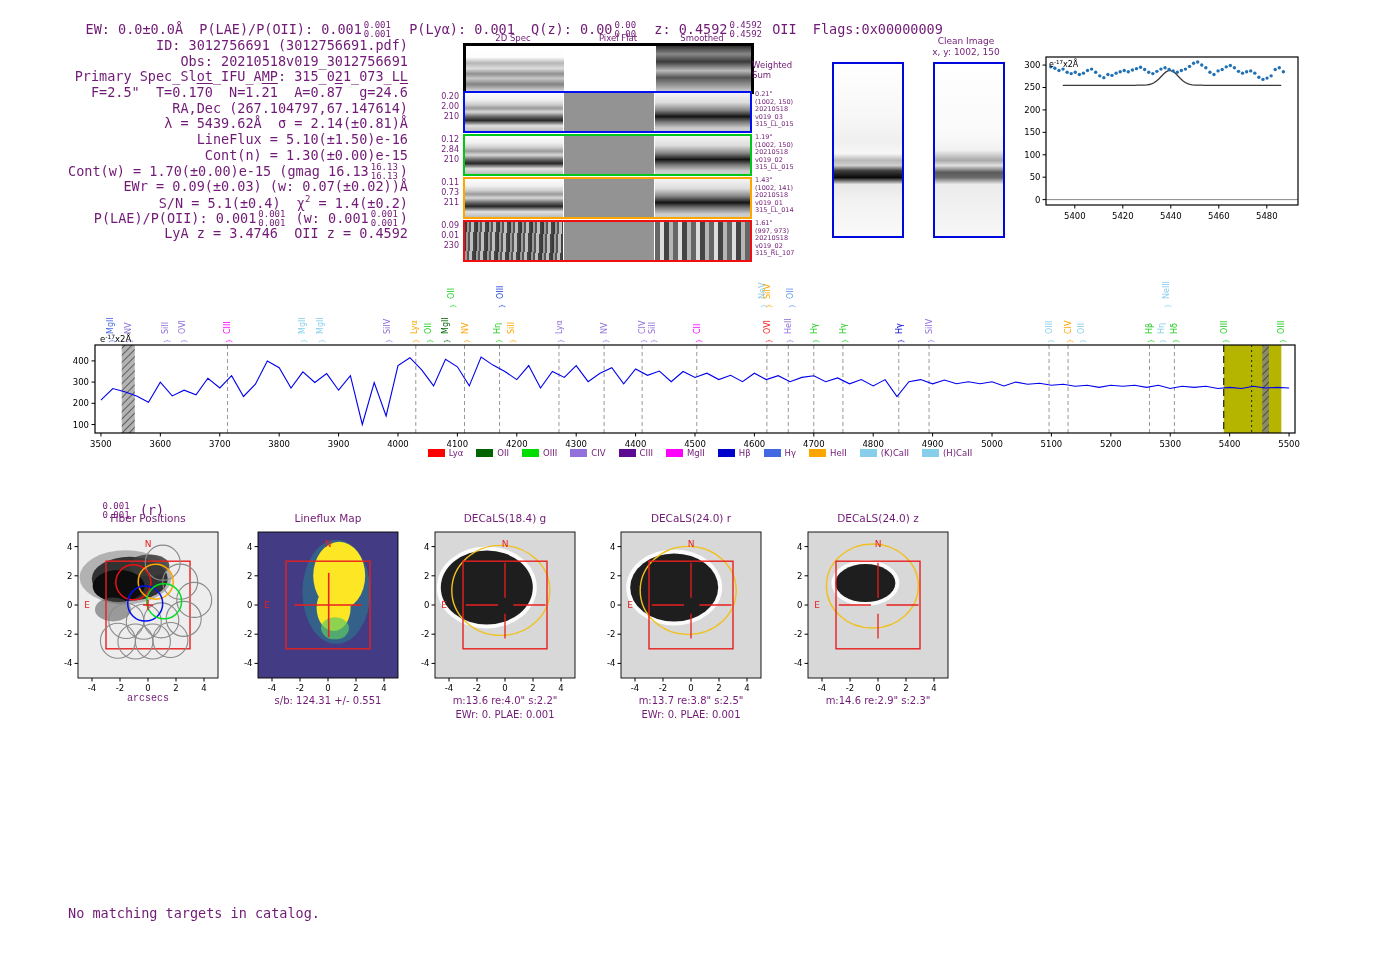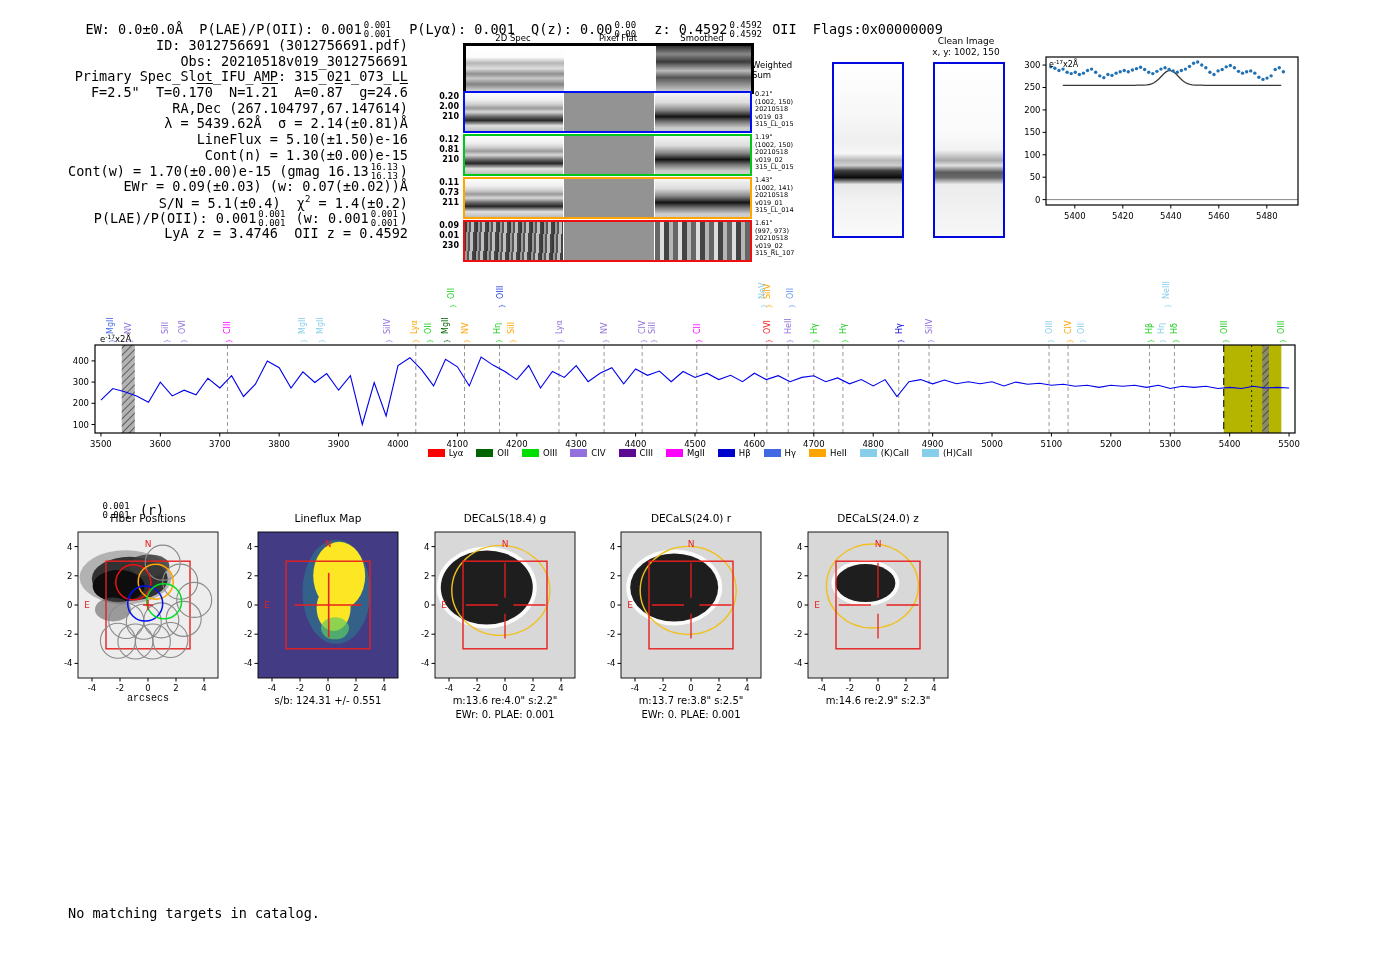--- a/index.html
+++ b/index.html
@@ -1,17 +1,17 @@
 <!DOCTYPE html>
 <html><head>
 <meta charset="utf-8">
 <style>
   html,body{margin:0;padding:0;background:#fff;}
   #stage{position:relative;width:1400px;height:953px;background:#fff;overflow:hidden;
-         font-family:"DejaVu Sans",sans-serif;color:#000000;}
+         font-family:"DejaVu Sans",sans-serif;color:#701a75;}
   .mono{font-family:"DejaVu Sans Mono",monospace;font-size:13.5px;white-space:pre;}
   .abs{position:absolute;}
   .hdr{left:53px;top:5px;}
   .hdr-right{left:1056px;top:5px;}
   .info{left:68px;top:37px;}
   .info > div{height:15.7px;text-align:right;}
   .fr{display:inline-block;vertical-align:-3px;font-size:9px;line-height:1.05;margin:0 2px;white-space:pre;}
   .fr div{display:block;}
   sup{font-size:9px;}
   .ovl{text-decoration:overline;}
@@ -26,21 +26,21 @@
   .cell-wflat{background:#fff;}
   .cell-wsmooth{background:linear-gradient(180deg,#2f2f2f 0%,#888 18%,#3a3a3a 35%,#bbb 55%,#555 70%,#999 88%,#c9c9c9 100%);}
   .cell-spec2d{background:linear-gradient(180deg,#fdfdfd 0%,#f0f0f0 18%,#cfcfcf 30%,#9a9a9a 40%,#d8d8d8 50%,#6a6a6a 62%,#262626 72%,#e0e0e0 86%,#bdbdbd 100%);}
   .cell-flat{background:#939393;}
   .cell-smooth{background:linear-gradient(180deg,#f5f5f5 0%,#ddd 25%,#888 45%,#141414 62%,#777 76%,#ccc 92%);}
   .cell-noisy{background:repeating-linear-gradient(93deg,#3a3a3a 0 2px,#9a9a9a 2px 4px,#555 4px 6px,#bfbfbf 6px 9px,#444 9px 11px);}
   .cell-noisy2{background:repeating-linear-gradient(90deg,#666 0 5px,#ddd 5px 9px,#444 9px 14px,#b5b5b5 14px 18px);}
   #twod-rows{position:absolute;left:463px;top:91px;}
   .t2d-rowwrap{position:absolute;left:0;}
   .t2d-box{position:absolute;left:0;top:0;width:285px;height:38px;border:2px solid #000;display:flex;}
-  .t2d-left{position:absolute;left:-29px;top:1px;width:25px;text-align:right;font-size:8px;line-height:10px;font-weight:bold;}
+  .t2d-left{position:absolute;left:-29px;top:1px;width:25px;text-align:right;font-size:8px;line-height:10px;}
   .t2d-right{position:absolute;left:292px;top:0px;width:62px;font-size:6.5px;line-height:7.6px;}
   .weighted-label{position:absolute;left:752px;top:50px;width:50px;font-size:8.5px;line-height:10px;margin-top:10px;}
   
   .sky-title{position:absolute;width:120px;text-align:center;font-size:9px;line-height:11px;top:36px;}
   .sky-box{position:absolute;top:62px;width:68px;height:172px;border:2px solid #0008dd;}
   .sky-grad{background:linear-gradient(180deg,#fff 0%,#f7f7f7 30%,#efefef 45%,#f7f7f7 52%,#b8b8b8 56%,#cfcfcf 59%,#404040 62%,#0a0a0a 66%,#e8e8e8 70%,#f2f2f2 80%,#fafafa 100%);}
   .clean-grad{background:linear-gradient(180deg,#fff 0%,#fafafa 40%,#f2f2f2 50%,#a8a8a8 56%,#e0e0e0 59%,#5a5a5a 63%,#6a6a6a 66%,#ececec 70%,#f7f7f7 100%);}
   svg text{font-family:"DejaVu Sans",sans-serif;}
   
   #legend{position:absolute;left:340px;top:448px;width:720px;display:flex;justify-content:center;align-items:center;gap:13px;}
@@ -89,21 +89,21 @@
           <div>0.21"</div>
           <div>(1002, 150)</div>
           <div>20210518</div>
           <div>v019_03</div>
           <div>315_LL_015</div>
         </div>
       </div>
       <div class="t2d-rowwrap" style="top: 43px;">
         <div class="t2d-left">
           <div>0.12</div>
-          <div>0.81</div>
+          <div>2.84</div>
           <div>210</div>
         </div>
         <div class="t2d-box" style="border-color: rgb(0, 200, 24);">
           <div class="t2d-cell c1 cell-spec2d"></div>
           <div class="t2d-cell c2 cell-flat"></div>
           <div class="t2d-cell c3 cell-smooth"></div>
         </div>
         <div class="t2d-right">
           <div>1.19"</div>
           <div>(1002, 150)</div>

